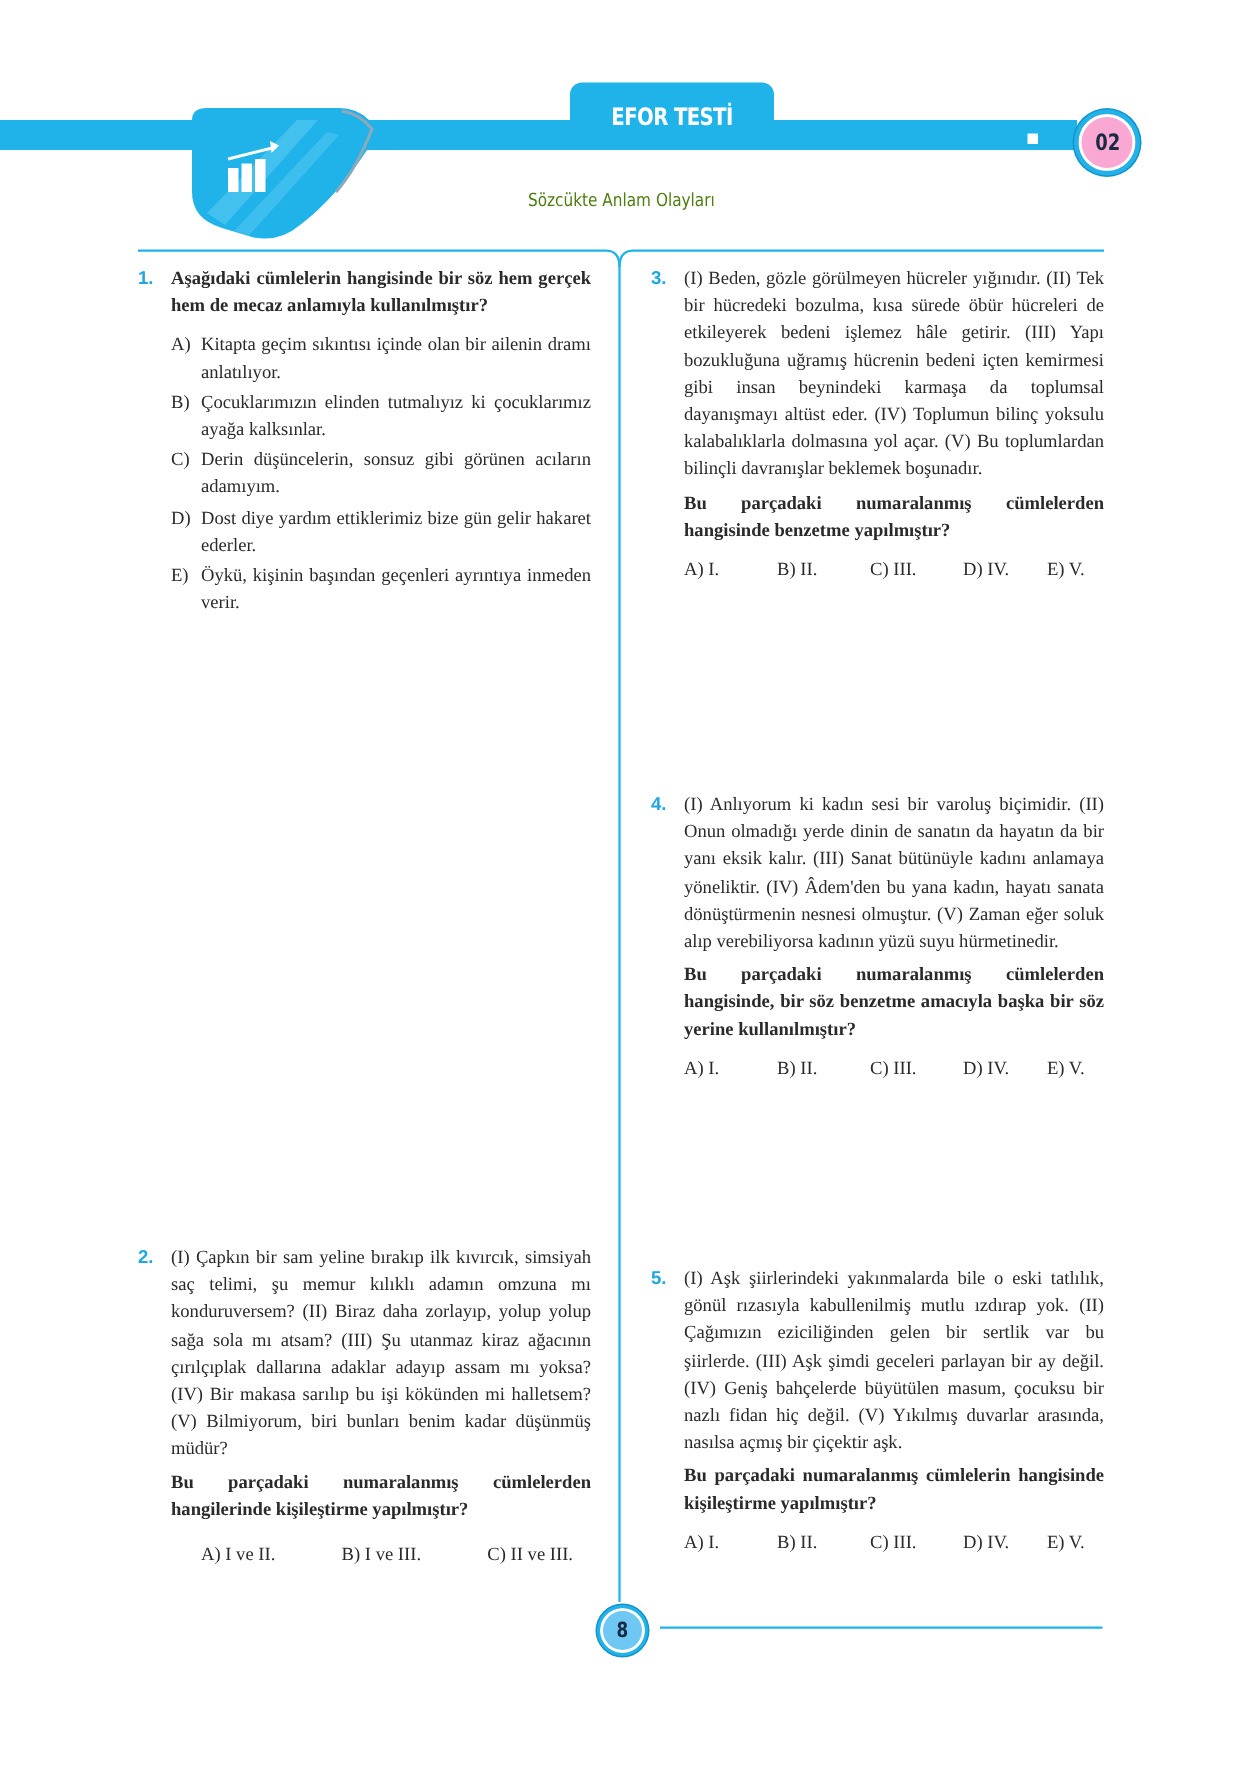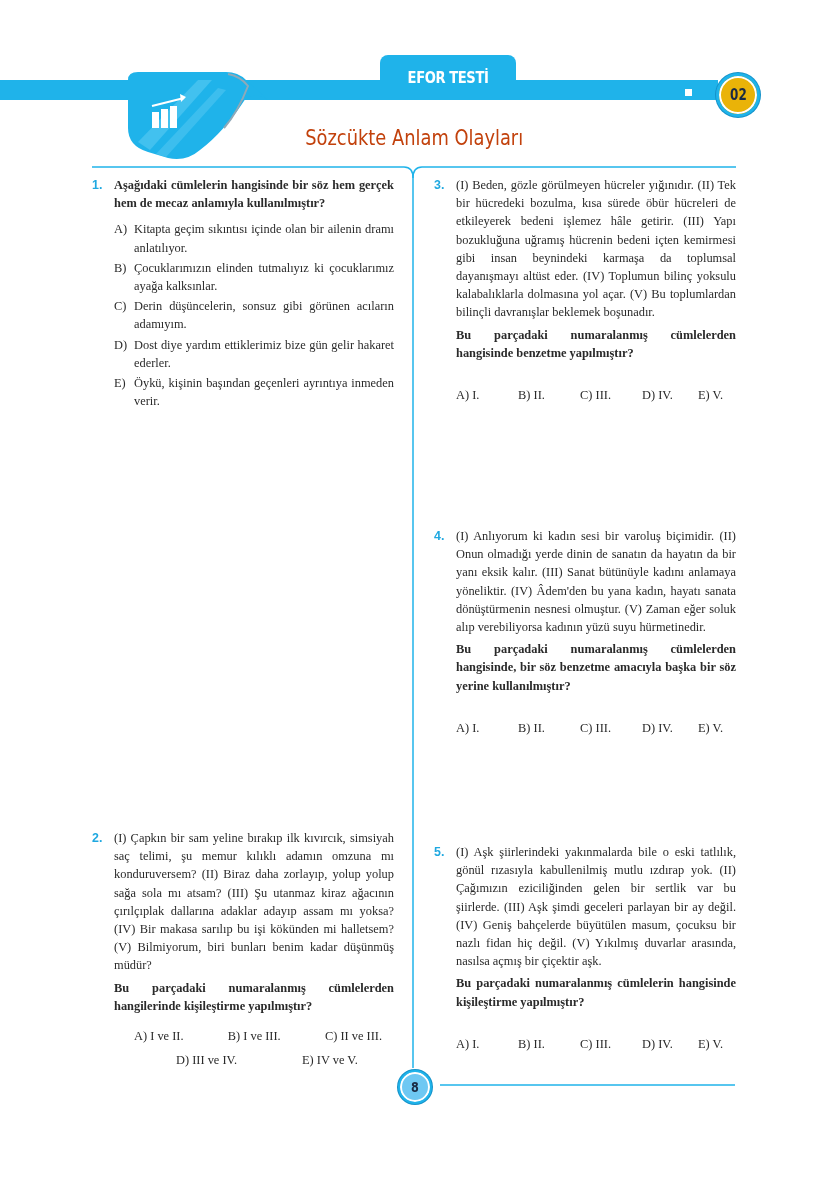--- a/index.html
+++ b/index.html
@@ -1,35 +1,35 @@
 <!DOCTYPE html>
 <html><head>
 <meta charset="utf-8">
 <style>
   html, body { margin: 0; padding: 0; background: #ffffff; }
   body { width: 828px; height: 1180px; position: relative; overflow: hidden; font-family: "Liberation Sans", sans-serif; color: #2a2a2a; }
   .topbar { position: absolute; left: 0; top: 80px; width: 718px; height: 20px; background: #1fb3ea; }
   .tab { position: absolute; left: 380px; top: 55px; width: 136px; height: 45px; background: #1fb3ea; border-radius: 8px 8px 0 0; }
   .tab span { display: block; text-align: center; line-height: 46px; color: #ffffff; font-family: "DejaVu Sans", sans-serif; font-weight: bold; font-size: 16px; letter-spacing: -0.5px; transform: scaleX(0.82); }
   .dot { position: absolute; left: 685px; top: 89px; width: 7px; height: 7px; background: #ffffff; }
-  .badge { position: absolute; left: 716px; top: 73px; width: 38px; height: 38px; border-radius: 50%; background: #eab308; border: 3px solid #1fb3ea; box-shadow: 0 0 0 2px #ffffff inset, 0 0 0 1px #1592c9; display: flex; align-items: center; justify-content: center; }
+  .badge { position: absolute; left: 716px; top: 73px; width: 38px; height: 38px; border-radius: 50%; background: #f9a8d4; border: 3px solid #1fb3ea; box-shadow: 0 0 0 2px #ffffff inset, 0 0 0 1px #1592c9; display: flex; align-items: center; justify-content: center; }
   .badge span { font-family: "DejaVu Sans", sans-serif; font-weight: bold; font-size: 15px; color: #1a2a44; transform: scaleX(0.8); }
   .leaf { position: absolute; left: 128px; top: 72px; width: 142px; height: 88px; }
-  .subtitle { position: absolute; left: 0; width: 828px; top: 126px; text-align: center; font-family: "DejaVu Sans", sans-serif; font-size: 21px; color: #c2410c; }
+  .subtitle { position: absolute; left: 0; width: 828px; top: 126px; text-align: center; font-family: "DejaVu Sans", sans-serif; font-size: 12px; color: #4d7c0f; }
   .subtitle span { display: inline-block; transform: scaleX(0.85); }
   .frame { position: absolute; left: 0; top: 0; width: 828px; height: 1180px; pointer-events: none; }
   .q { position: absolute; font-size: 12.4px; line-height: 18.2px; }
   .q .num { position: absolute; left: 0; top: 0; color: #1fa8e0; font-weight: bold; }
   .q .body { margin-left: 22px; text-align: justify; font-family: Liberation Serif, serif; }
   .q .stem { font-weight: bold; margin-top: 4px; text-align: justify; }
   .opts-v { margin-top: 8px; }
   .opt-v { display: flex; margin-bottom: 2px; }
   .opt-v .lab { width: 20px; flex: none; }
   .opt-v .txt { flex: 1; text-align: justify; }
-  .opts-h { display: flex; margin-top: 24px; }
+  .opts-h { display: flex; margin-top: 8px; }
   .opts-h span { flex: none; }
   .pageno { position: absolute; left: 398px; top: 1070px; width: 30px; height: 30px; border-radius: 50%; background: #6ec8f3; border: 2px solid #1fb3ea; box-shadow: 0 0 0 2px #ffffff inset, 0 0 0 1px #1592c9; display: flex; align-items: center; justify-content: center; }
   .pageno span { font-family: "DejaVu Sans", sans-serif; font-weight: bold; font-size: 14px; color: #1a2a44; transform: scaleX(0.8); }
 </style>
 </head>
 <body>
 
 <div class="topbar"></div>
 <div class="tab">
     <span>EFOR TESTİ</span>
@@ -94,24 +94,20 @@
 <div class="q" style="left:92px; top:829px; width:302px;">
   <span class="num">2.</span>
   <div class="body">
     <div>(I) Çapkın bir sam yeline bırakıp ilk kıvırcık, simsiyah saç telimi, şu memur kılıklı adamın omzuna mı konduruversem? (II) Biraz daha zorlayıp, yolup yolup sağa sola mı atsam? (III) Şu utanmaz kiraz ağacının çırılçıplak dallarına adaklar adayıp assam mı yoksa? (IV) Bir makasa sarılıp bu işi kökünden mi halletsem? (V) Bilmiyorum, biri bunları benim kadar düşünmüş müdür?</div>
     <div class="stem">Bu parçadaki numaralanmış cümlelerden hangilerinde kişileştirme yapılmıştır?</div>
     <div style="display:flex; justify-content:space-between; margin-top:12px; padding-right:12px;margin-left:20px;">
       <span><span>A)</span> <span>I ve II.</span></span>
       <span><span>B)</span> <span>I ve III.</span></span>
       <span><span>C)</span> <span>II ve III.</span></span>
     </div>
-    <div style="display:flex; margin-top:6px; padding-left:62px;">
-      <span style="width:126px;"><span>D)</span> <span>III ve IV.</span></span>
-      <span><span>E)</span> <span>IV ve V.</span></span>
-    </div>
   </div>
 </div>
 
 <div class="q" style="left:434px; top:176px; width:302px;">
   <span class="num">3.</span>
   <div class="body">
     <div>(I) Beden, gözle görülmeyen hücreler yığınıdır. (II) Tek bir hücredeki bozulma, kısa sürede öbür hücreleri de etkileyerek bedeni işlemez hâle getirir. (III) Yapı bozukluğuna uğramış hücrenin bedeni içten kemirmesi gibi insan beynindeki karmaşa da toplumsal dayanışmayı altüst eder. (IV) Toplumun bilinç yoksulu kalabalıklarla dolmasına yol açar. (V) Bu toplumlardan bilinçli davranışlar beklemek boşunadır.</div>
     <div class="stem">Bu parçadaki numaralanmış cümlelerden hangisinde benzetme yapılmıştır?</div>
     <div class="opts-h">
       <span style="width:62px;"><span>A)</span> <span>I.</span></span>

